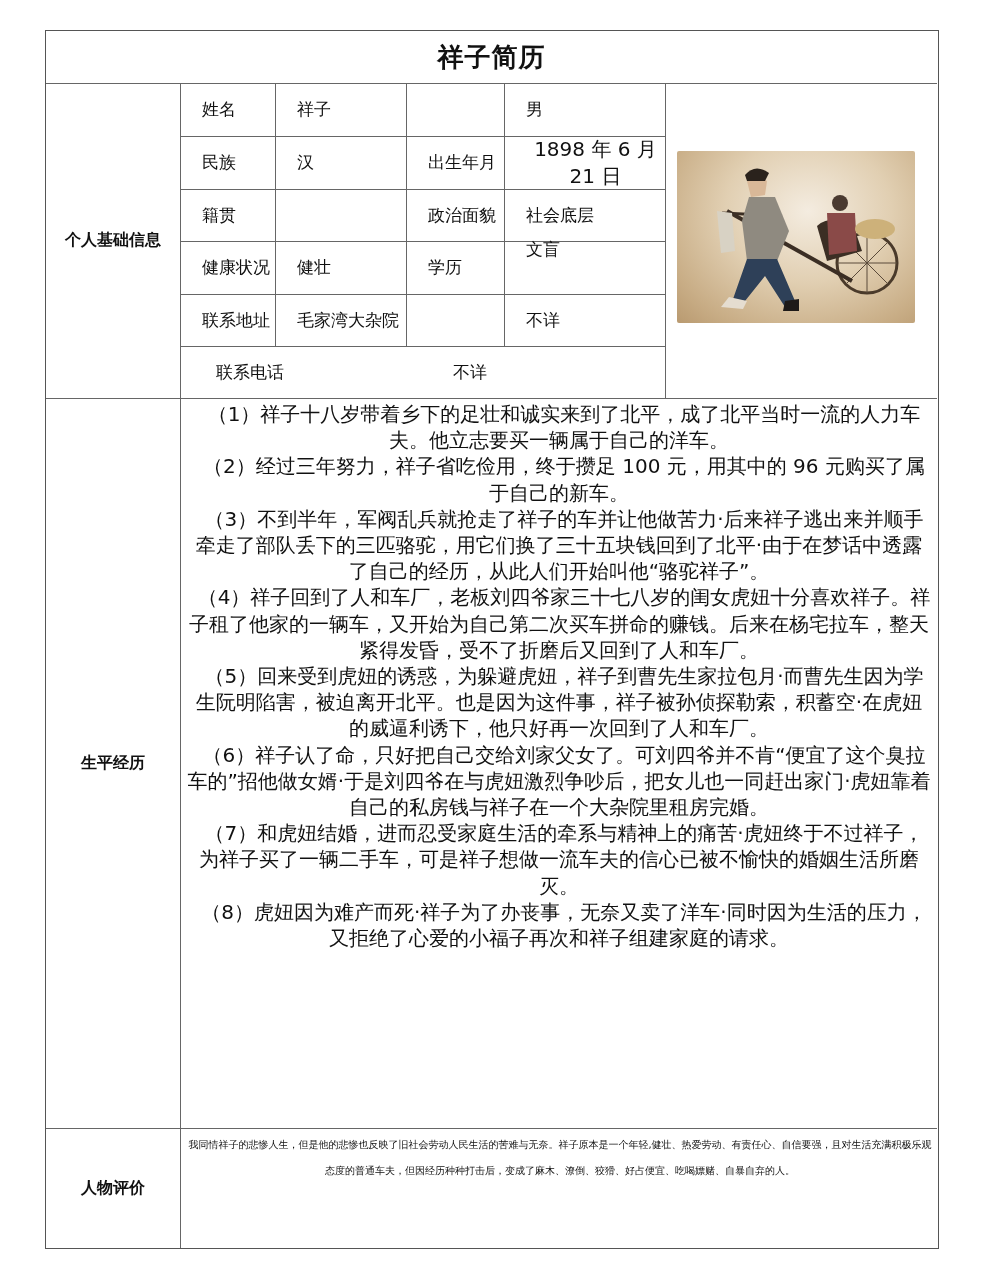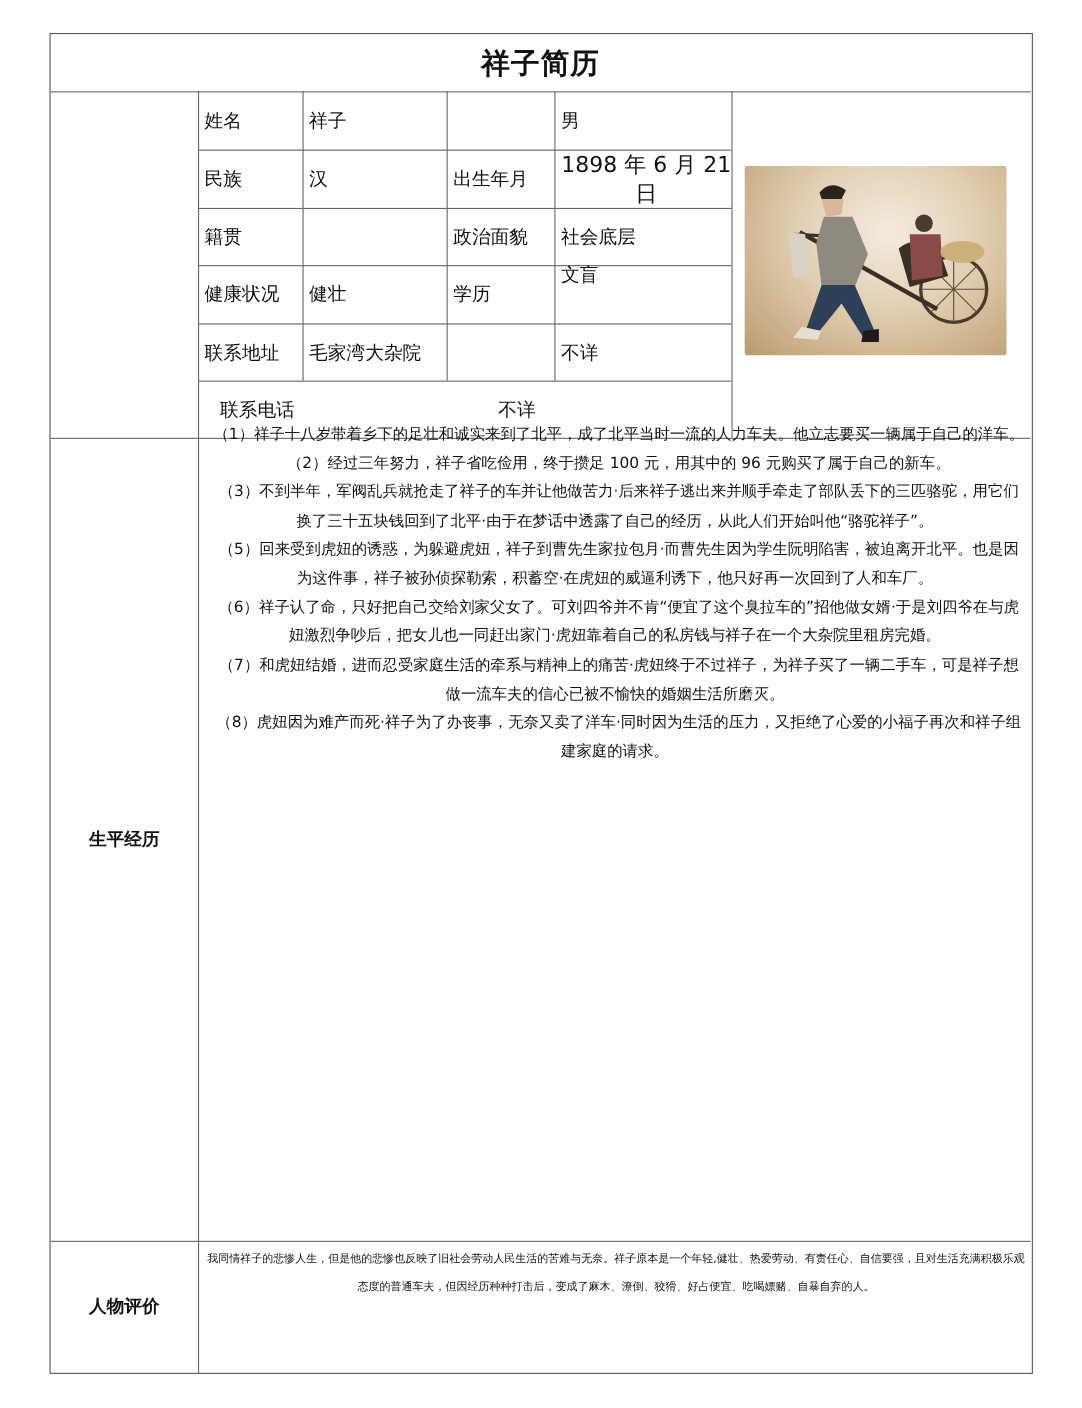--- a/index.html
+++ b/index.html
@@ -3,23 +3,23 @@
 <meta charset="utf-8">
 <style>
   html, body { margin: 0; padding: 0; background: #ffffff; }
   body { width: 984px; height: 1280px; position: relative; font-family: "DejaVu Sans", "Liberation Sans", sans-serif; color: #111; overflow: hidden; }
   .sheet { position: absolute; left: 45px; top: 30px; width: 894px; height: 1219px; border: 1.5px solid #555; box-sizing: border-box; text-align: center; }
   .abs { position: absolute; box-sizing: border-box; }
   .hline { position: absolute; height: 0; border-top: 1.2px solid #666; }
   .vline { position: absolute; width: 0; border-left: 1.2px solid #666; }
   .title { left: 0; top: 0; width: 891px; height: 52px; display: flex; align-items: center; justify-content: center; font-size: 26px; font-weight: bold; letter-spacing: 1px; }
   .section-label { display: flex; align-items: center; justify-content: center; font-size: 16px; font-weight: bold; }
-  .cell { display: flex; align-items: center; font-size: 17px; padding-left: 6px; }
+  .cell { display: flex; align-items: center; font-size: 17px; padding-left: 22px; }
   .cell.center { justify-content: center; padding-left: 0; }
-  .bio { left: 136px; top: 347px; width: 756px; padding: 4px 6px 0 4px; font-size: 14px; line-height: 26.2px; }
+  .bio { left: 136px; top: 366px; width: 756px; padding: 4px 6px 0 4px; font-size: 20px; line-height: 26.2px; }
   .bio p { margin: 0; text-indent: 0.5em; }
   .eval { left: 136px; top: 1097px; width: 756px; padding: 4px 6px 0 6px; font-size: 10px; line-height: 26.2px; }
   .eval p { margin: 0; }
   .photo { left: 631px; top: 120px; width: 238px; height: 172px; border-radius: 2px;
     background: radial-gradient(ellipse at 55% 35%, #f4ece0 0%, #e1cfb2 45%, #c9ae87 80%, #b99a70 100%); overflow: hidden; }
 </style>
 </head>
 <body>
 
 <div class="sheet">
@@ -34,20 +34,21 @@
   <div class="hline" style="left:134px;top:315px;width:485px;"></div>
   <div class="hline" style="left:0;top:367px;width:891px;"></div>
   <div class="hline" style="left:0;top:1097px;width:891px;"></div>
 
   <div class="vline" style="left:134px;top:52px;height:1165px;"></div>
   <div class="vline" style="left:229px;top:52px;height:263px;"></div>
   <div class="vline" style="left:360px;top:52px;height:263px;"></div>
   <div class="vline" style="left:458px;top:52px;height:263px;"></div>
   <div class="vline" style="left:619px;top:52px;height:315px;"></div>
 
+  <div class="abs section-label" style="left:0;top:52px;width:134px;height:315px;">个人基础信息</div>
   <div class="abs section-label" style="left:0;top:367px;width:134px;height:730px;">生平经历</div>
   <div class="abs section-label" style="left:0;top:1097px;width:134px;height:120px;">人物评价</div>
 
   <div class="abs cell" style="left:134px;top:52px;width:95px;height:53px;">姓名</div>
   <div class="abs cell" style="left:229px;top:52px;width:131px;height:53px;">祥子</div>
   <div class="abs cell" style="left:458px;top:52px;width:161px;height:53px;">男</div>
 
   <div class="abs cell" style="left:134px;top:105px;width:95px;height:53px;">民族</div>
   <div class="abs cell" style="left:229px;top:105px;width:131px;height:53px;">汉</div>
   <div class="abs cell" style="left:360px;top:105px;width:98px;height:53px;">出生年月</div>
@@ -96,20 +97,21 @@
       <path d="M108 150 L122 148 L122 160 L106 160 Z" fill="#1e1a18"></path>
 
       <path d="M40 60 L55 62 L58 100 L44 102 Z" fill="#d8d2c4"></path>
     </svg>
   </div>
 
   <div class="abs bio">
     <p>（1）祥子十八岁带着乡下的足壮和诚实来到了北平，成了北平当时一流的人力车夫。他立志要买一辆属于自己的洋车。</p>
     <p>（2）经过三年努力，祥子省吃俭用，终于攒足 100 元，用其中的 96 元购买了属于自己的新车。</p>
     <p>（3）不到半年，军阀乱兵就抢走了祥子的车并让他做苦力·后来祥子逃出来并顺手牵走了部队丢下的三匹骆驼，用它们换了三十五块钱回到了北平·由于在梦话中透露了自己的经历，从此人们开始叫他“骆驼祥子”。</p>
+    <p>（4）祥子回到了人和车厂，老板刘四爷家三十七八岁的闺女虎妞十分喜欢祥子。祥子租了他家的一辆车，又开始为自己第二次买车拼命的赚钱。后来在杨宅拉车，整天紧得发昏，受不了折磨后又回到了人和车厂。</p>
     <p>（5）回来受到虎妞的诱惑，为躲避虎妞，祥子到曹先生家拉包月·而曹先生因为学生阮明陷害，被迫离开北平。也是因为这件事，祥子被孙侦探勒索，积蓄空·在虎妞的威逼利诱下，他只好再一次回到了人和车厂。</p>
     <p>（6）祥子认了命，只好把自己交给刘家父女了。可刘四爷并不肯“便宜了这个臭拉车的”招他做女婿·于是刘四爷在与虎妞激烈争吵后，把女儿也一同赶出家门·虎妞靠着自己的私房钱与祥子在一个大杂院里租房完婚。</p>
     <p>（7）和虎妞结婚，进而忍受家庭生活的牵系与精神上的痛苦·虎妞终于不过祥子，为祥子买了一辆二手车，可是祥子想做一流车夫的信心已被不愉快的婚姻生活所磨灭。</p>
     <p>（8）虎妞因为难产而死·祥子为了办丧事，无奈又卖了洋车·同时因为生活的压力，又拒绝了心爱的小福子再次和祥子组建家庭的请求。</p>
   </div>
 
   <div class="abs eval">
     <p>我同情祥子的悲惨人生，但是他的悲惨也反映了旧社会劳动人民生活的苦难与无奈。祥子原本是一个年轻,健壮、热爱劳动、有责任心、自信要强，且对生活充满积极乐观态度的普通车夫，但因经历种种打击后，变成了麻木、潦倒、狡猾、好占便宜、吃喝嫖赌、自暴自弃的人。</p>
   </div>
 

